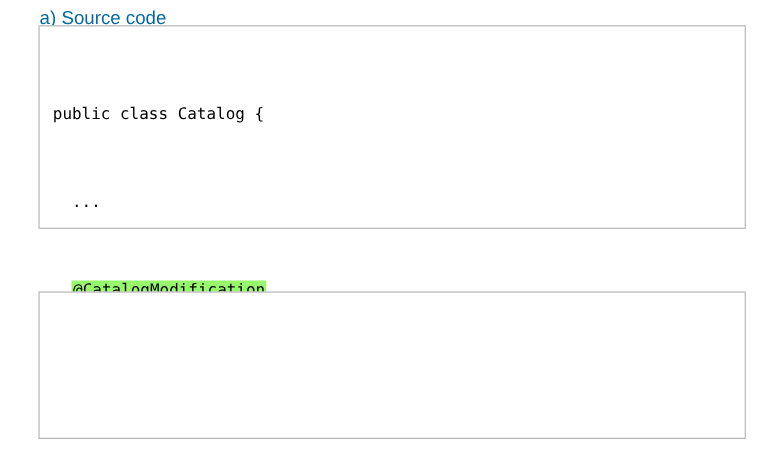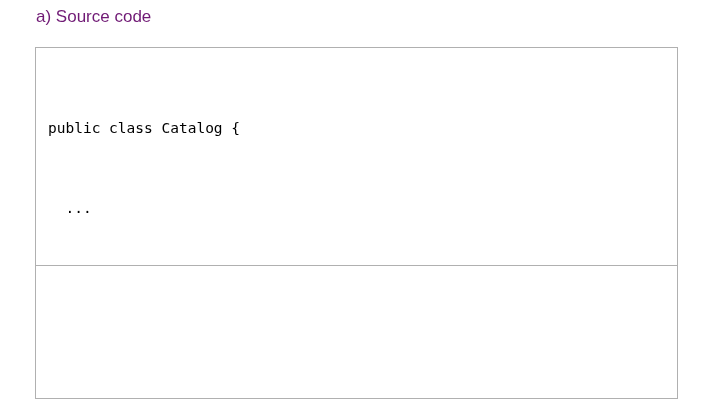--- a/index.html
+++ b/index.html
@@ -20,38 +20,38 @@
     position: absolute;
     inset: 0;
   }
 
   
   .section-heading {
     position: absolute;
     font-family: "Liberation Sans", sans-serif;
     font-size: 17px;
     line-height: 20px;
-    color: #701a75;
+    color: #0369a1;
     white-space: nowrap;
   }
   #heading-a { left: 36px; top: 7px; }
   #heading-b { left: 36px; top: 240px; }
 
   
   .panel {
     position: absolute;
     border: 1px solid #b0b0b0;
     background: #ffffff;
     box-sizing: border-box;
   }
   #source-panel {
     left: 35px;
-    top: 47px;
+    top: 23px;
     width: 643px;
-    height: 232px;
+    height: 185px;
   }
   #model-panel {
     left: 35px;
     top: 265px;
     width: 643px;
     height: 134px;
   }
 
   
   .code-block {

